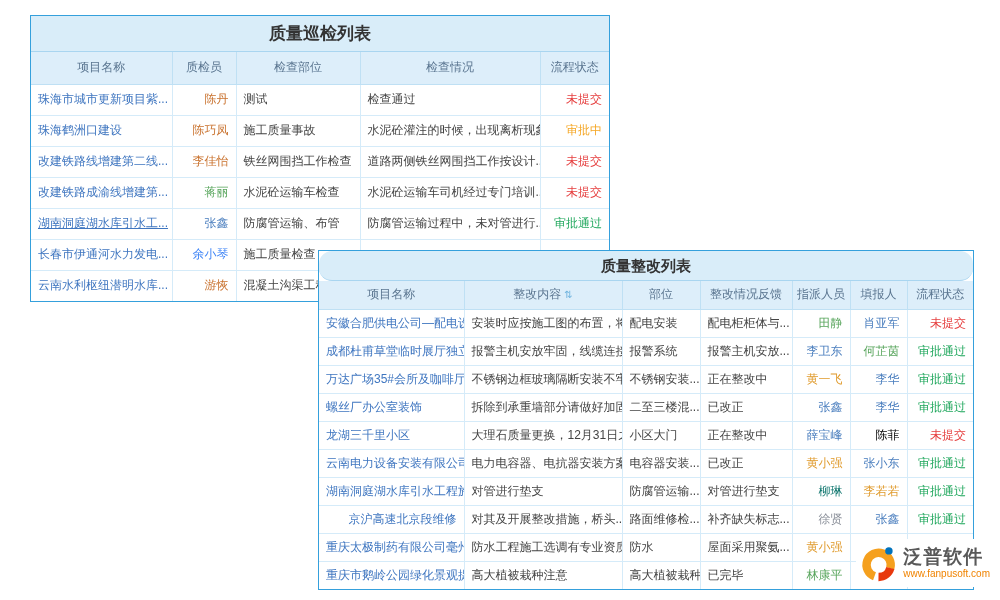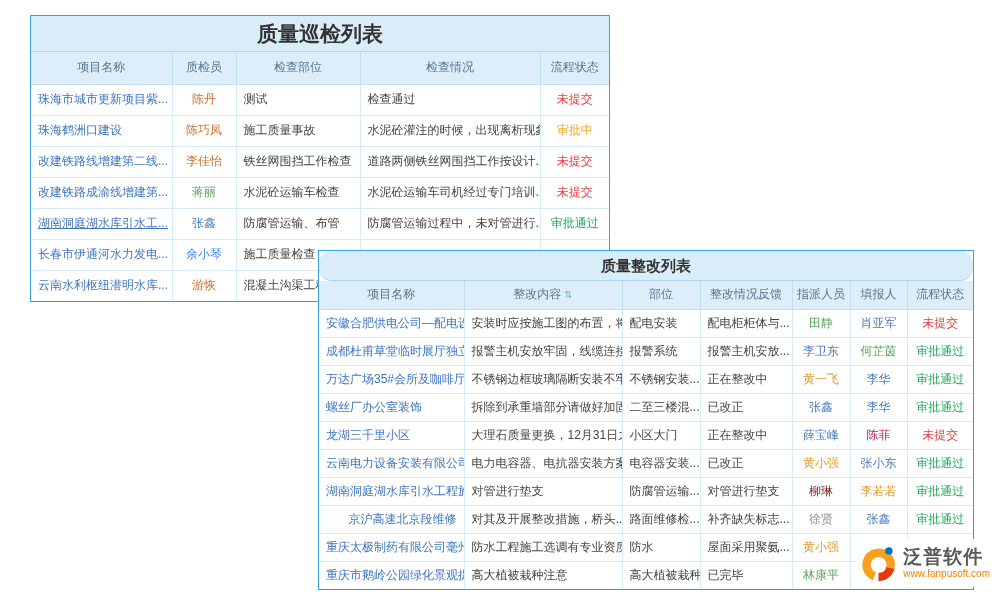--- a/index.html
+++ b/index.html
@@ -16,21 +16,21 @@
     border: 1px solid #35a0dc;
   }
   .panel-title {
     background: #d9edf9;
     border-bottom: 1px solid #a9d5f0;
     text-align: center;
     font-weight: bold;
     color: #333333;
   }
   .panel-1 { left: 30px; top: 15px; width: 580px; z-index: 1; }
-  .panel-1 .panel-title { height: 36px; line-height: 36px; font-size: 21px; }
+  .panel-1 .panel-title { height: 36px; line-height: 36px; font-size: 17px; }
   .panel-2 { left: 318px; top: 250px; width: 656px; z-index: 2; }
   .panel-2 .panel-title { height: 30px; line-height: 30px; font-size: 15px; border-radius: 13px; }
 
   table { border-collapse: collapse; table-layout: fixed; width: 100%; }
   th {
     background: #ddeefa;
     color: #5a7590;
     font-weight: normal;
     font-size: 12px;
     text-align: center;
@@ -51,21 +51,21 @@
     text-align: left;
   }
   th:last-child, td:last-child { border-right: none; }
   tbody tr:last-child td { border-bottom: none; }
 
   .panel-1 th { height: 32px; }
   .panel-1 td { height: 31px; }
   .panel-2 th { height: 28px; }
   .panel-2 td { height: 28px; }
 
-  td.c-center { text-align: center; }
+  td.c-center { text-align: right; }
   .sort {
     font-size: 10px;
     color: #6fb3de;
     margin-left: 3px;
   }
 
   .logo {
     position: absolute;
     left: 856px;
     top: 539px;
@@ -217,38 +217,38 @@
           <td class="c-center" style="color: rgb(74, 126, 190);">张鑫</td>
           <td class="c-center" style="color: rgb(74, 126, 190);">李华</td>
           <td class="c-center" style="color: rgb(31, 167, 92);">审批通过</td>
         </tr>
         <tr>
           <td style="color: rgb(63, 118, 192);">龙湖三千里小区</td>
           <td>大理石质量更换，12月31日之...</td>
           <td>小区大门</td>
           <td>正在整改中</td>
           <td class="c-center" style="color: rgb(74, 126, 190);">薛宝峰</td>
-          <td class="c-center" style="color: #be185d; margin-left: 44px;">陈菲</td>
+          <td class="c-center" style="color: #000000; margin-left: 44px;">陈菲</td>
           <td class="c-center" style="color: rgb(230, 64, 64);">未提交</td>
         </tr>
         <tr>
           <td style="color: rgb(63, 118, 192);">云南电力设备安装有限公司20...</td>
           <td>电力电容器、电抗器安装方案...</td>
           <td>电容器安装...</td>
           <td>已改正</td>
           <td class="c-center" style="color: rgb(224, 155, 45);">黄小强</td>
           <td class="c-center" style="color: rgb(74, 126, 190);">张小东</td>
           <td class="c-center" style="color: rgb(31, 167, 92);">审批通过</td>
         </tr>
         <tr>
           <td style="color: rgb(63, 118, 192);">湖南洞庭湖水库引水工程施工川</td>
           <td>对管进行垫支</td>
           <td>防腐管运输...</td>
           <td>对管进行垫支</td>
-          <td class="c-center" style="color: #7f1d1d; margin-top: 24px;">柳琳</td>
+          <td class="c-center" style="color: #0f766e; margin-top: 24px;">柳琳</td>
           <td class="c-center" style="color: rgb(224, 155, 45);">李若若</td>
           <td class="c-center" style="color: rgb(31, 167, 92);">审批通过</td>
         </tr>
         <tr>
           <td style="color: rgb(63, 118, 192); text-align: right;">京沪高速北京段维修</td>
           <td>对其及开展整改措施，桥头...</td>
           <td>路面维修检...</td>
           <td>补齐缺失标志...</td>
           <td class="c-center" style="color: rgb(138, 143, 153);">徐贤</td>
           <td class="c-center" style="color: rgb(74, 126, 190);">张鑫</td>

